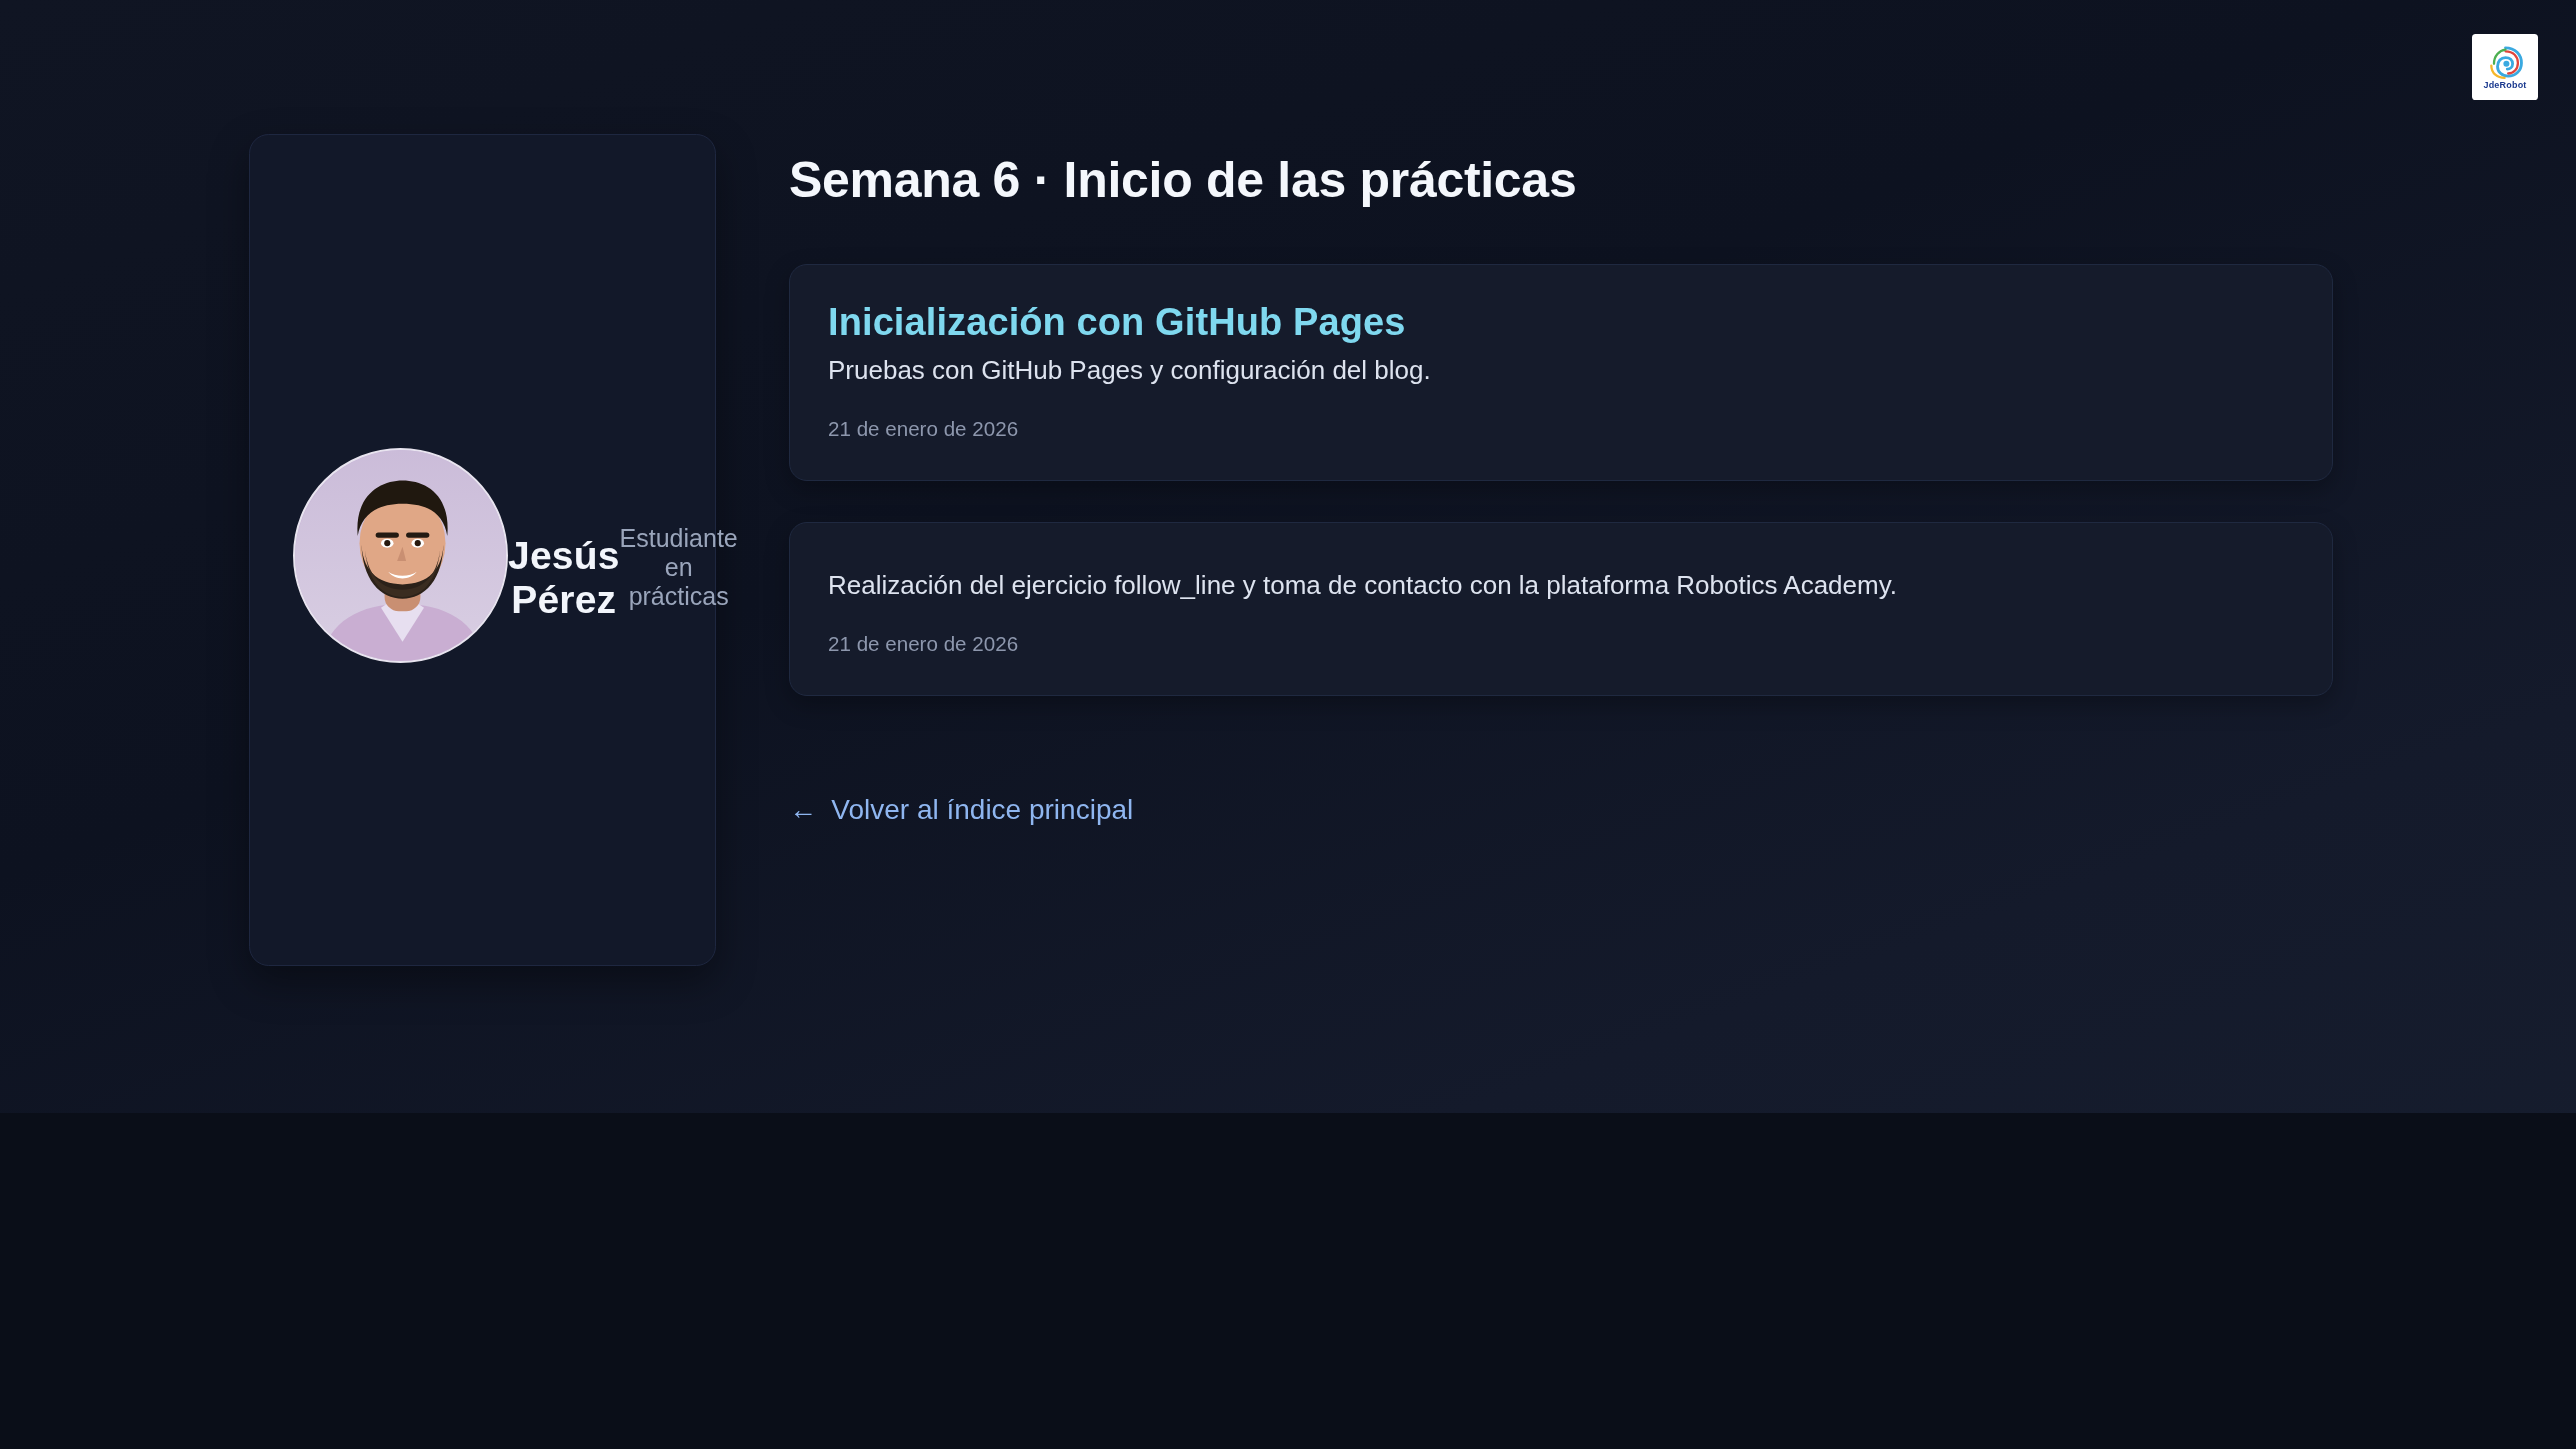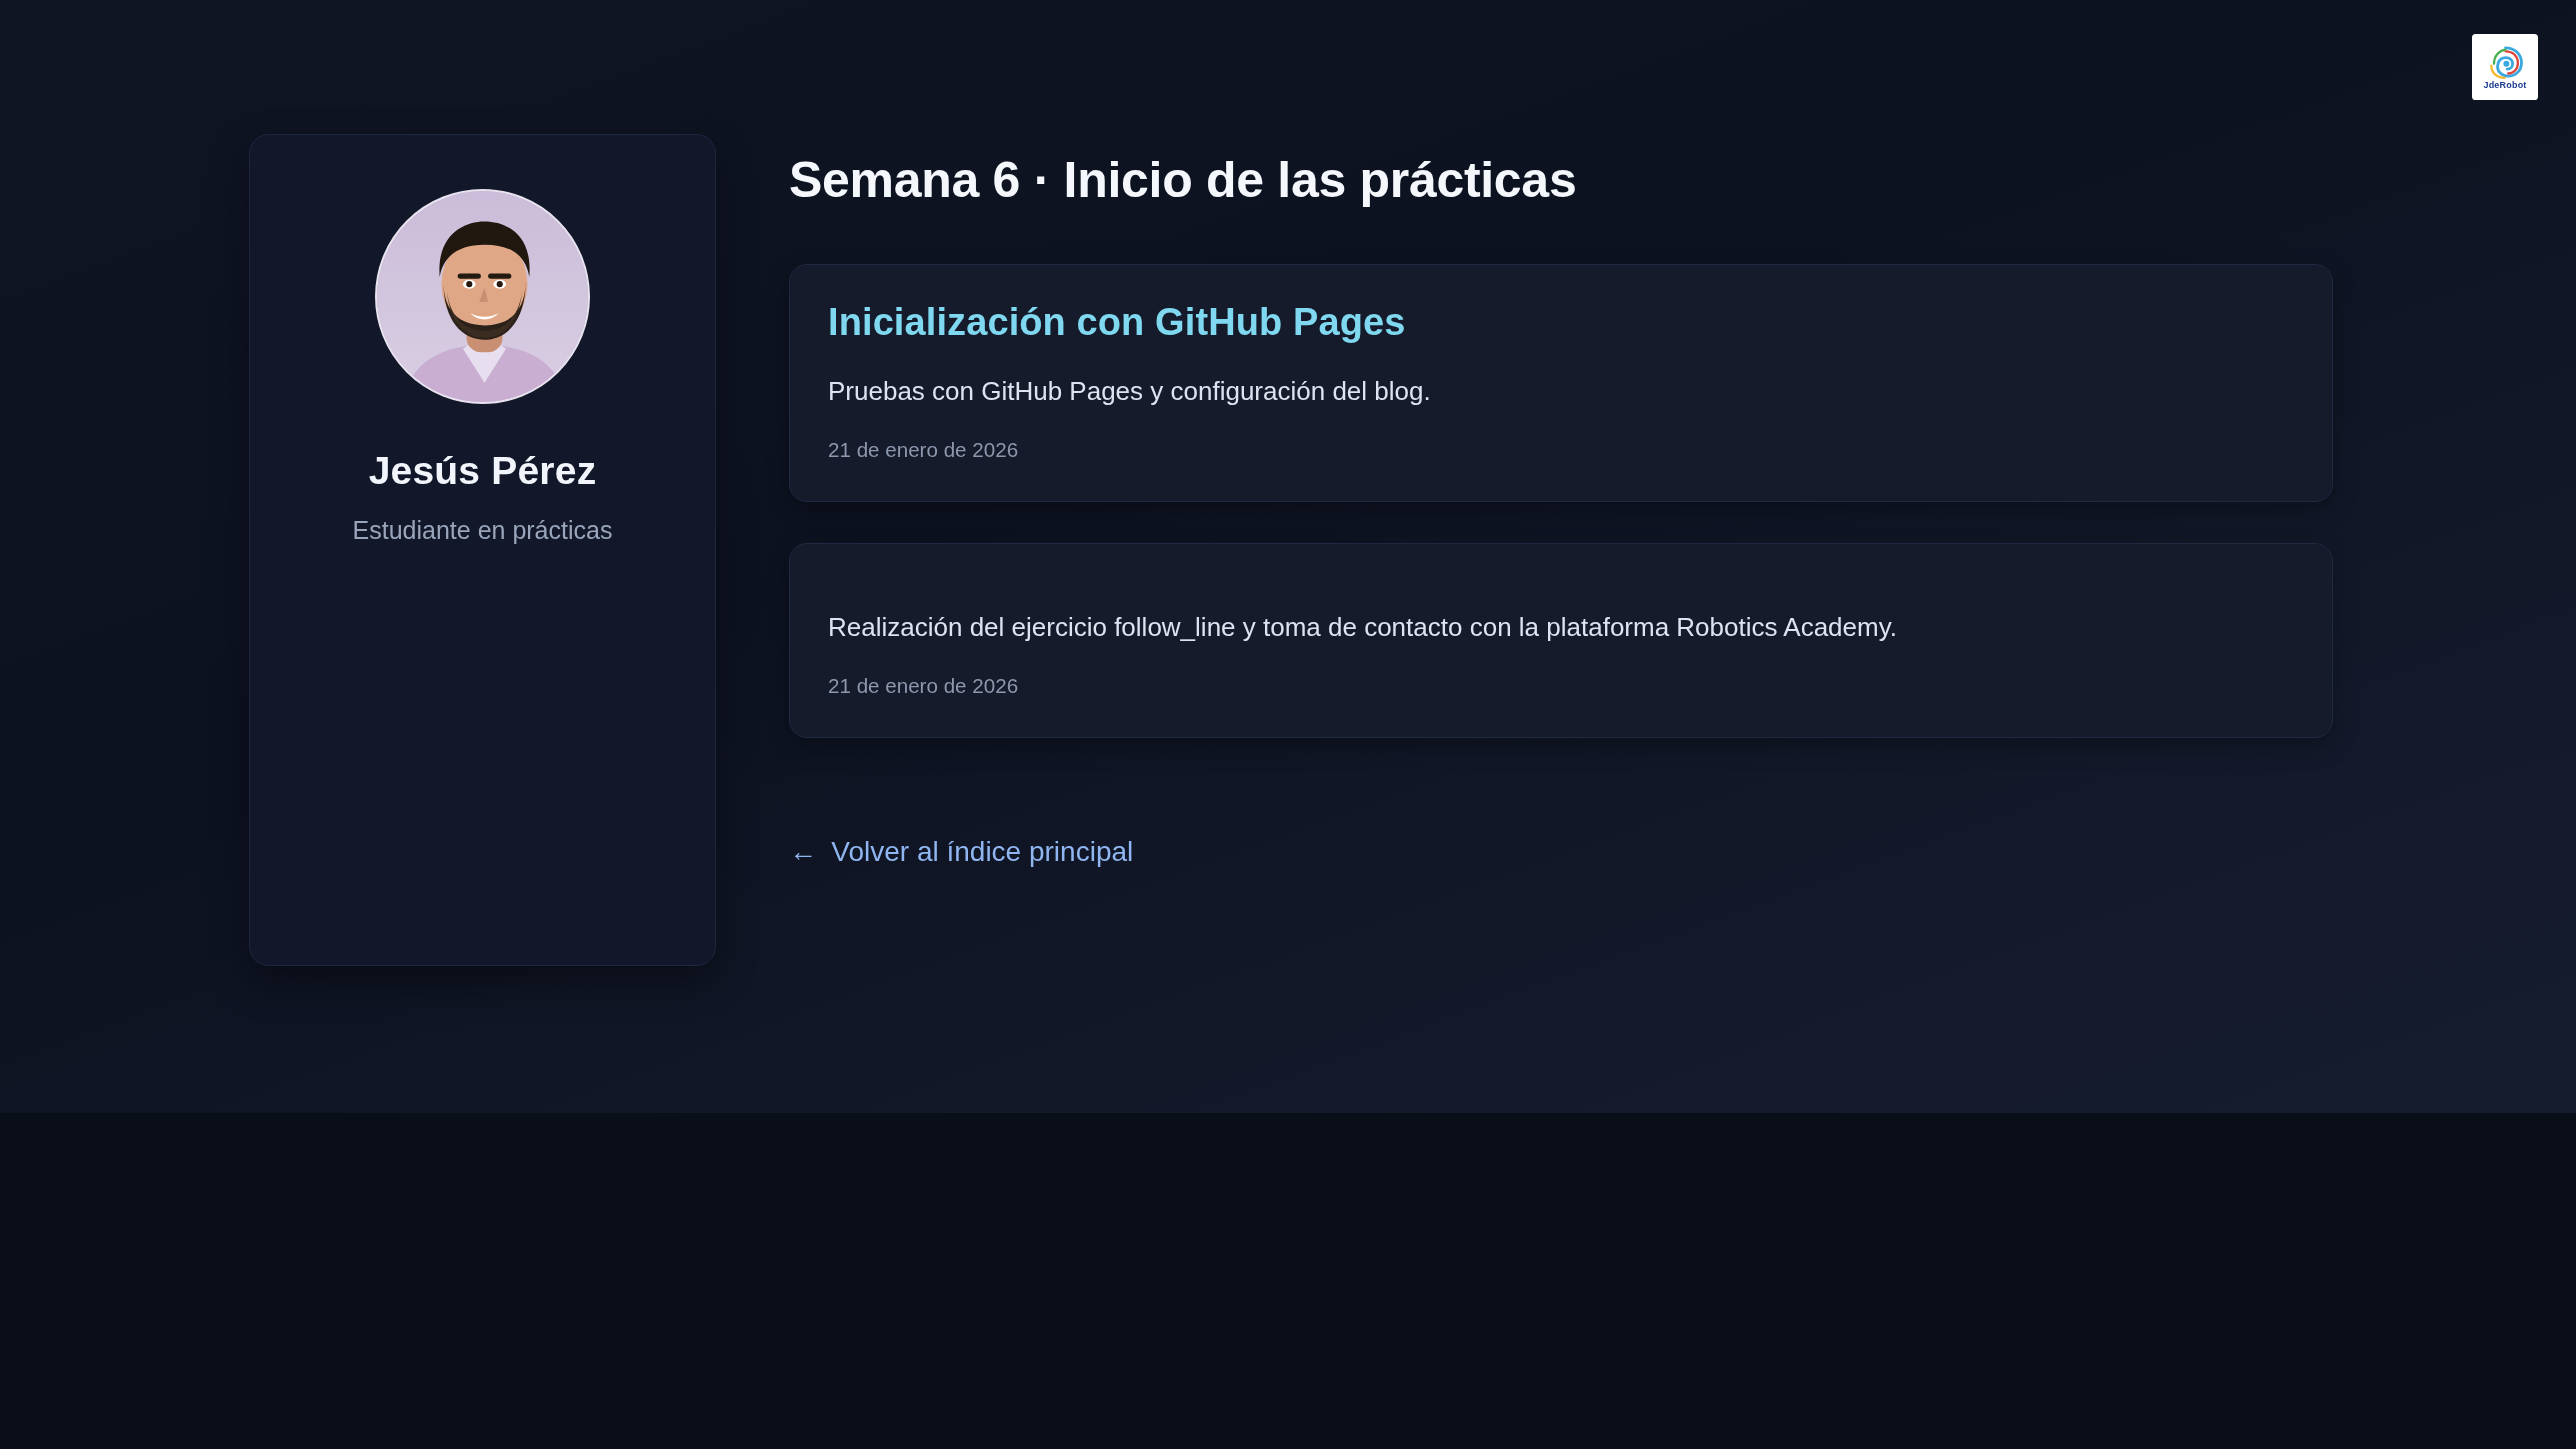--- a/index.html
+++ b/index.html
@@ -64,21 +64,21 @@
 
   
   .profile-card {
     width: 467px;
     min-height: 832px;
     background: #121829;
     border: 0.9px solid #1e2740;
     border-radius: 19.7px;
     padding: 54px 43px 43px;
     display: flex;
-    flex-direction: column;
+    flex-direction: row;
     align-items: center;
     box-shadow: 0 16px 39px rgba(0,0,0,.38);
   }
   .avatar {
     width: 215px;
     height: 215px;
     border-radius: 50%;
     overflow: hidden;
     border: 2.7px solid #e8e4ef;
     background: #c9b8d8;
@@ -139,21 +139,21 @@
   .post-title {
     font-size: 38px;
     font-weight: bold;
     color: #7fd8ef;
     letter-spacing: 0.1px;
     display: inline-block;
     text-decoration: none;
     cursor: pointer;
   }
   .post-summary {
-    margin-top: 29px;
+    margin-top: 8px;
     font-size: 26px;
     color: #dde3ef;
     line-height: 1.4;
   }
   .post-date {
     margin-top: 29px;
     font-size: 20.6px;
     color: #8d97ad;
   }
 

